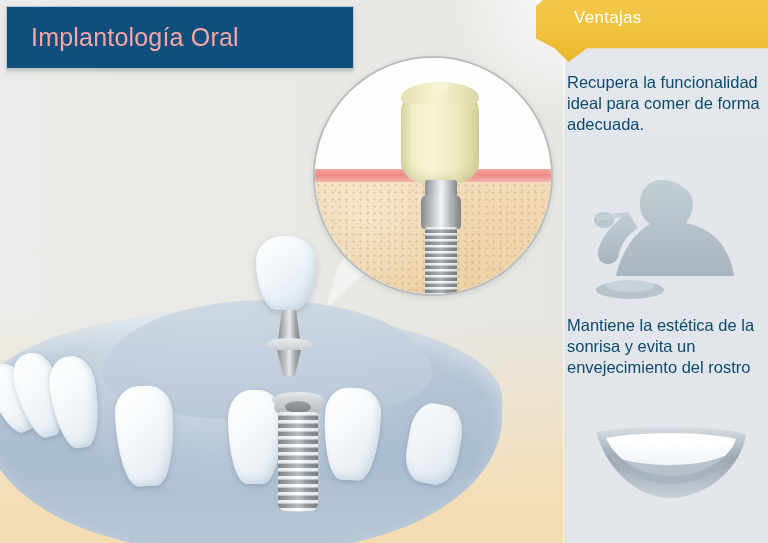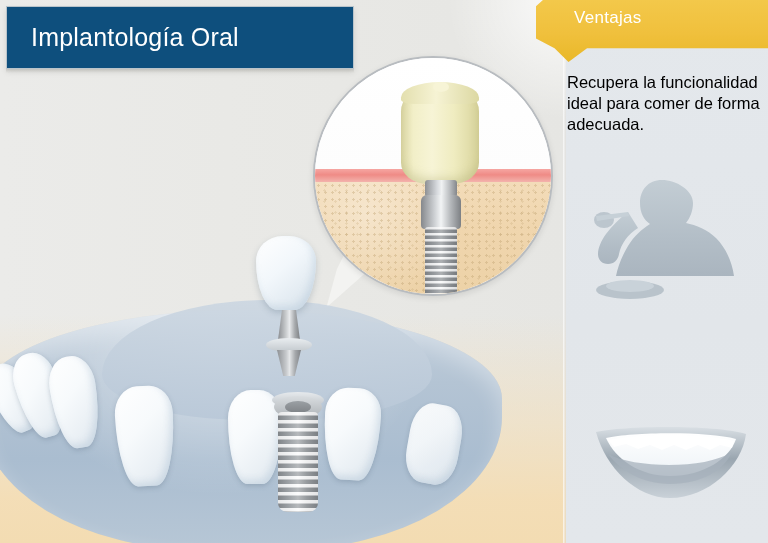--- a/index.html
+++ b/index.html
@@ -38,21 +38,21 @@
 
   
   .title-banner{
     position:absolute;left:6px;top:6px;width:346px;height:61px;
     background:#0e4f7d;
     border:1px solid #b9c4cb;
     box-shadow:0 3px 6px rgba(0,0,0,.10);
     display:flex;align-items:center;
   }
   .title-banner .t{
-    color:#ffffff;font-size:25px;font-weight:300;letter-spacing:.2px;
+    color:#fca5a5;font-size:25px;font-weight:300;letter-spacing:.2px;
     padding-left:24px;white-space:nowrap;
     font-family:"Liberation Sans", sans-serif;
   }
   .title-shadow{
     position:absolute;left:6px;top:67px;width:348px;height:6px;
     background:linear-gradient(to bottom, rgba(160,160,150,.45), rgba(160,160,150,0));
   }
 
   
   .ventajas-wrap{
@@ -236,21 +236,21 @@
   .eating{
     position:absolute;left:584px;top:176px;width:176px;height:126px;
   }
   .smile{
     position:absolute;left:592px;top:418px;width:160px;height:100px;
   }
 
   
   .rtext{
     position:absolute;left:567px;width:196px;
-    color:#000000;font-size:16.5px;line-height:21px;font-weight:400;
+    color:#0c4a6e;font-size:16.5px;line-height:21px;font-weight:400;
   }
   .rtext1{top:72px;}
   .rtext2{top:315px;}
 </style>
 </head>
 <body>
 
 <div id="stage">
 
   <div class="bg-left"></div>
@@ -321,20 +321,21 @@
              C124 54 112 49 102 47 C106 42 109 35 109 27 C109 14 92 4 78 4 Z" fill="url(#gsil)"></path>
     <path d="M44 36 C36 42 28 50 22 58 C17 65 14 72 14 78
              C14 84 18 88 24 88 C30 88 34 84 35 78
              C37 68 44 58 54 52 Z" fill="url(#gsil)"></path>
     <ellipse cx="20" cy="44" rx="10" ry="8" fill="#bcc6ce"></ellipse>
     <path d="M12 40 L44 36 L45 40 L13 45 Z" fill="#c6d0d7"></path>
     <ellipse cx="46" cy="114" rx="34" ry="9" fill="#b9c3cb"></ellipse>
     <ellipse cx="46" cy="110" rx="24" ry="6" fill="#c9d2d9"></ellipse>
   </svg>
 
+  <div class="rtext rtext2">Mantiene la estética de la sonrisa y evita un envejecimiento del rostro</div>
 
   <svg class="smile" viewBox="0 0 160 100">
     <defs>
       <linearGradient id="glip" x1="0" y1="0" x2="0" y2="1">
         <stop offset="0%" stop-color="#d9dfe4"></stop>
         <stop offset="45%" stop-color="#9aa6b0"></stop>
         <stop offset="100%" stop-color="#c9d1d8"></stop>
       </linearGradient>
       <linearGradient id="gteeth" x1="0" y1="0" x2="0" y2="1">
         <stop offset="0%" stop-color="#ffffff"></stop>

